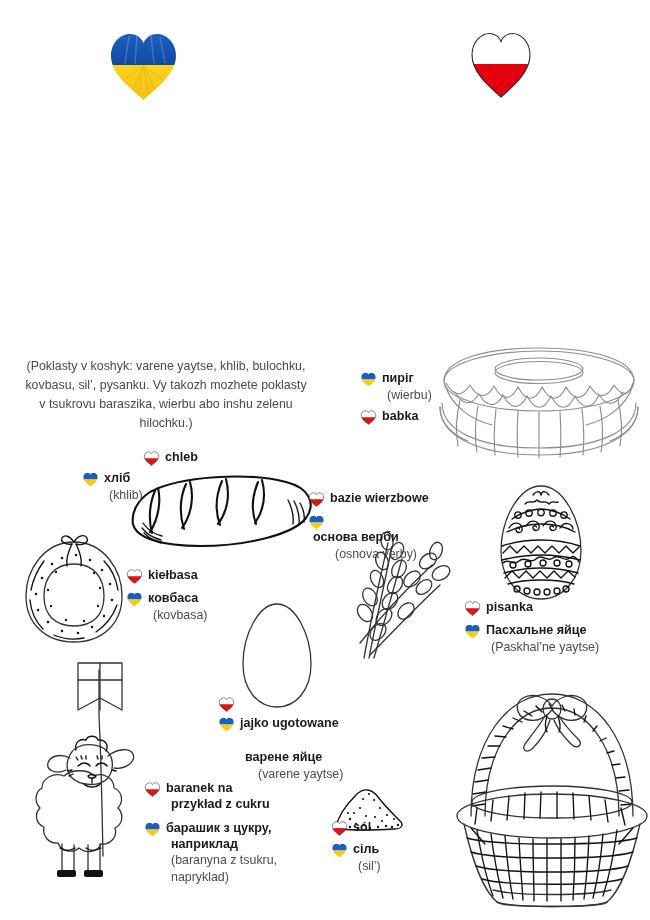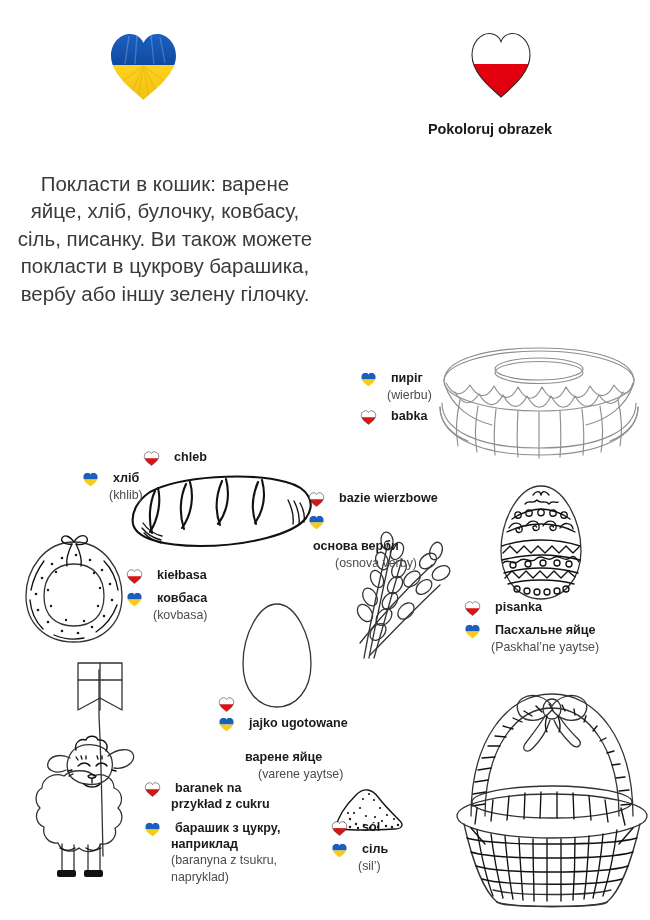--- a/index.html
+++ b/index.html
@@ -34,21 +34,21 @@
   }
   .intro-ua{left:14px;top:170px;width:302px;}
   .intro-pl{left:338px;top:170px;width:300px;}
   .translit-block{
     position:absolute;left:22px;top:357px;width:288px;
     text-align:center;font-size:12.4px;line-height:1.52;color:#4a4a4a;
   }
 
   
   .lbl{position:absolute;}
-  .lbl-row{display:flex;align-items:flex-start;gap:9px;}
+  .lbl-row{display:flex;align-items:flex-start;}
   .lbl-row .heart{flex:0 0 auto;margin-top:1px;}
   .lbl-txt{margin-left:5px;}
   .t-bold{font-weight:bold;font-size:12.6px;line-height:1.25;color:#1b1b1b;white-space:nowrap;}
   .t-lit{font-size:12.4px;line-height:1.3;color:#4c4c4c;white-space:nowrap;}
   .ind2{margin-left:27px;}
 
   
   .art{position:absolute;}
   .art svg{display:block;overflow:visible;}
 
@@ -107,23 +107,22 @@
           </clipPath>
       </defs>
       <g clip-path="url(#hclipB)">
         <rect x="0" y="0" width="64" height="34" fill="#ffffff"></rect>
         <rect x="0" y="34" width="64" height="36" fill="#e2000f"></rect>
       </g>
       <path d="M32 67 C 26 61, 3 45, 3 25 C 3 12, 12 3.5, 20.5 3.5 C 27 3.5, 30.8 8, 32 11.5 C 33.2 8, 37 3.5, 43.5 3.5 C 52 3.5, 61 12, 61 25 C 61 45, 38 61, 32 67 Z" fill="none" stroke="#2a2a2a" stroke-width="1.1"></path>
     </svg>
   </div>
 
-  <div class="hdr-title hdr-title-pl">Pokoloruj obrazek</div>
-
-  <div class="intro intro-ua">Покласти в кошик: варене яйце, хліб, булочку, ковбасу, сіль, писанку. Ви також можете покласти в цукрову барашика, вербу або іншу зелену гілочку.</div>
+
+  <div class="translit-block">(Poklasty v koshyk: varene yaytse, khlib, bulochku, kovbasu, sil’, pysanku. Vy takozh mozhete poklasty v tsukrovu baraszika, wierbu abo inshu zelenu hilochku.)</div>
 
   <div class="art" style="left:432px;top:345px;">
     <svg width="215" height="120" viewBox="0 0 215 120">
       <ellipse cx="107" cy="36" rx="95" ry="30" class="ln-g"></ellipse>
       <ellipse cx="107" cy="24" rx="44" ry="11" class="ln-g"></ellipse>
       <ellipse cx="107" cy="27.5" rx="44" ry="11" class="ln-g"></ellipse>
       <path class="ln-g" d="M12 36 C 12 14, 55 3, 107 3 C 159 3, 202 14, 202 36"></path>
       <path class="ln-g" d="M13 40 C 20 62, 40 75, 60 80"></path>
       <path class="ln-g" d="M201 40 C 194 62, 174 75, 154 80"></path>
 

